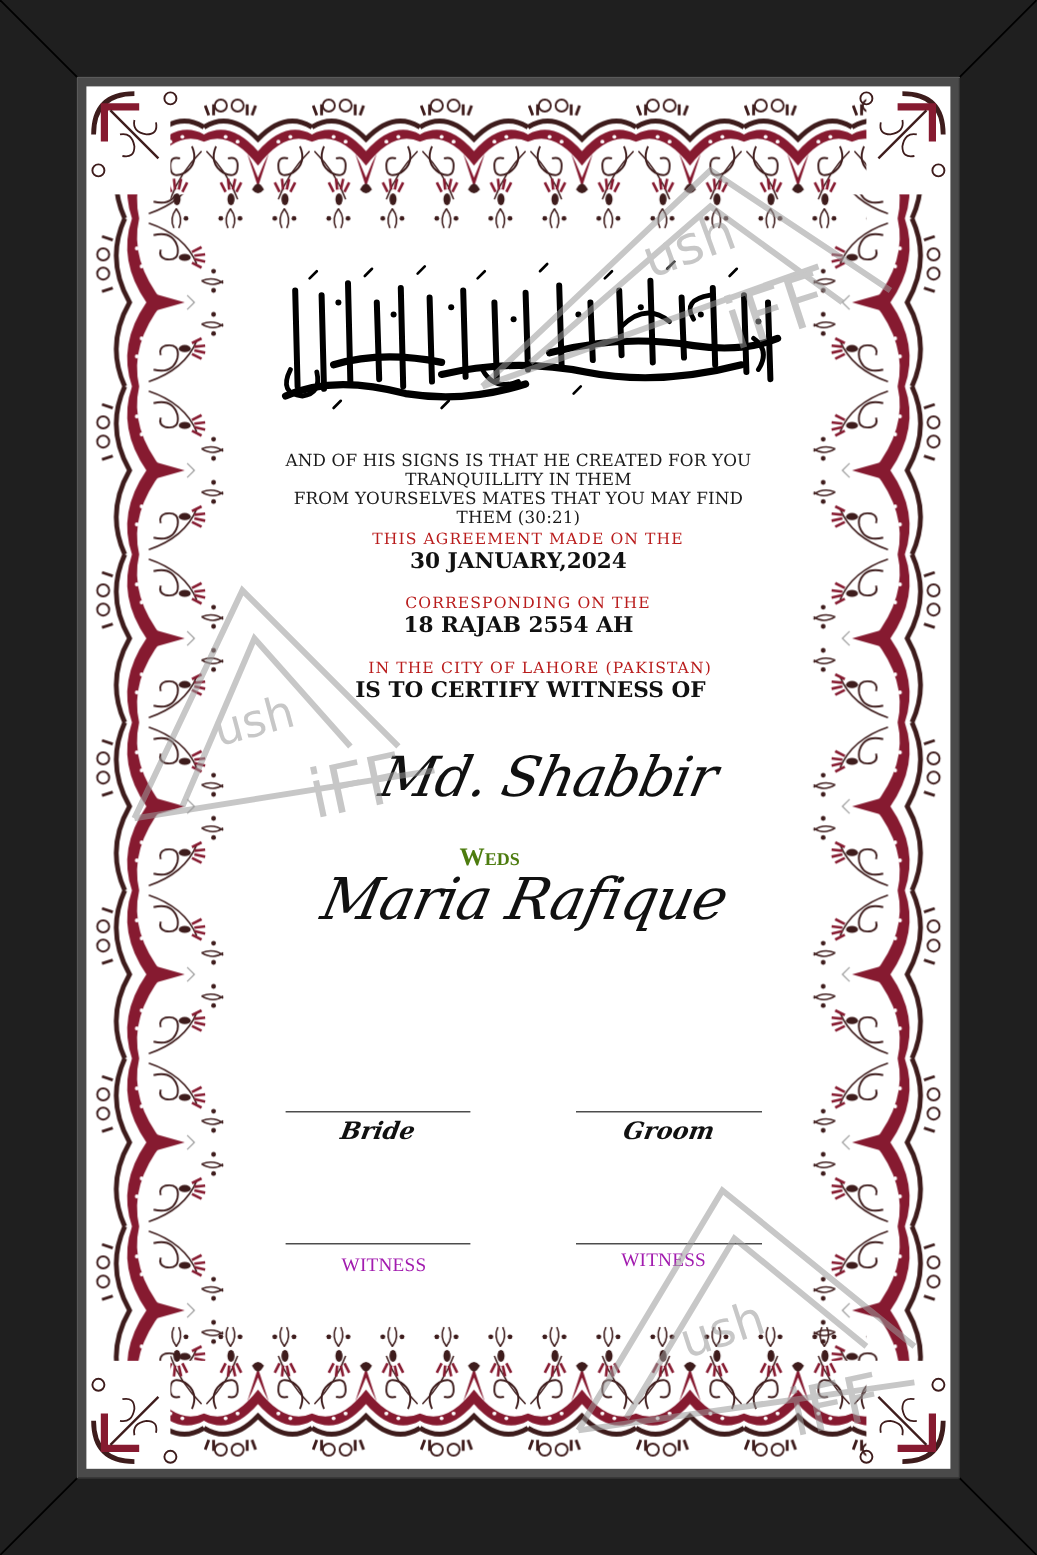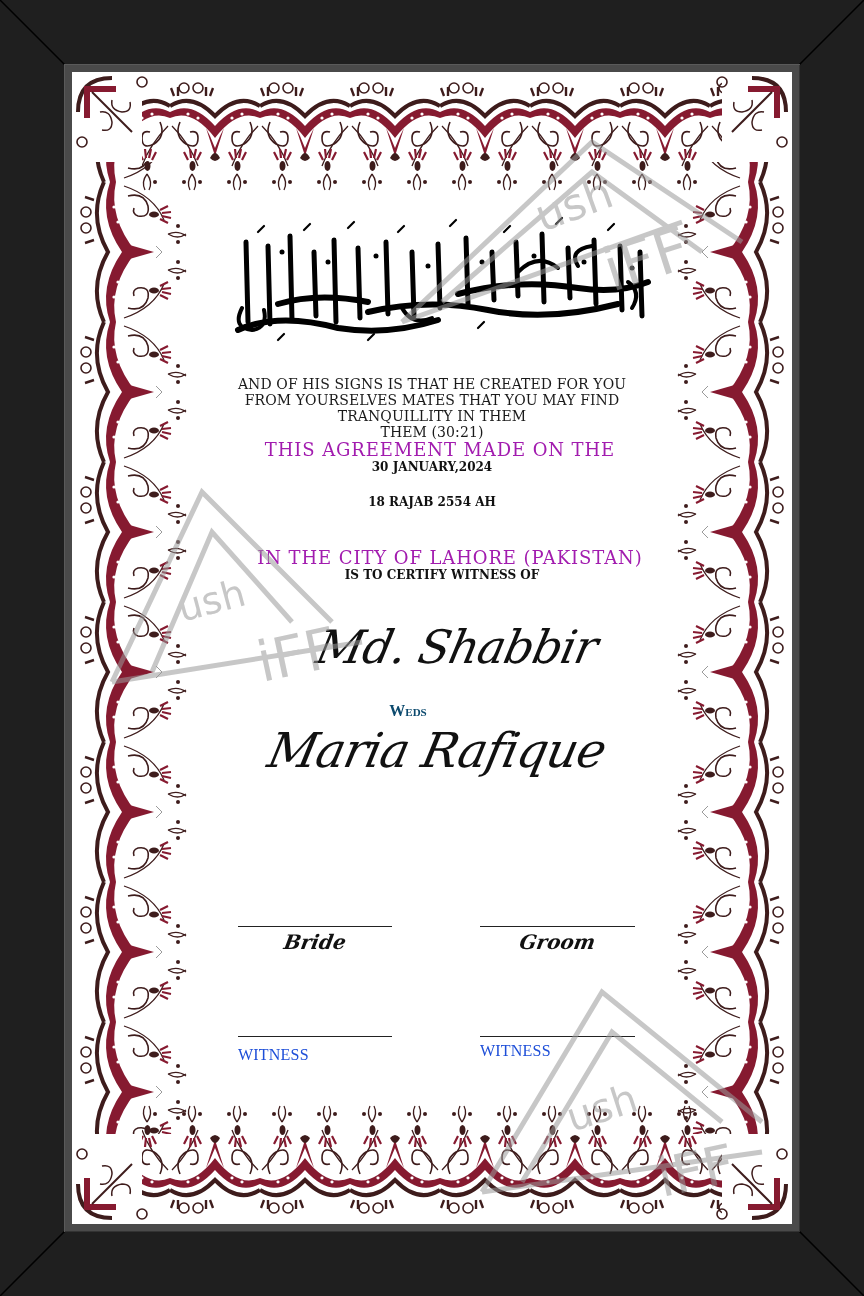--- a/index.html
+++ b/index.html
@@ -10,37 +10,37 @@
            box-shadow: inset 1px 1px 0 #5a5a5a, inset -1px -1px 0 #333; }
   .paper { position: absolute; left: 72px; top: 72px; width: 720px; height: 1152px; background: #ffffff; overflow: hidden; }
   .border-svg { position: absolute; left: 0; top: 0; width: 720px; height: 1152px; }
 
   .content { position: absolute; left: 0; top: 0; width: 720px; height: 1152px; }
   .calligraphy { position: absolute; left: 160px; top: 140px; width: 280px; height: 110px; }
 
   .serif { font-family: "DejaVu Serif", "Liberation Serif", serif; color: #1a1a1a; text-align: center; position: absolute; left: 0; width: 720px; }
   .verse { top: 275px; font-size: 14px; line-height: 16px; letter-spacing: 0.1px; margin-top: 29px; }
   .verse div { white-space: nowrap; }
-  .light { font-size: 18px; color: #a21caf; letter-spacing: 0.9px; font-weight: normal; padding-left: 16px; }
-  .bold { font-size: 12px; font-weight: bold; color: #111; }
+  .light { font-size: 13px; color: #b91c1c; letter-spacing: 0.9px; font-weight: normal; padding-left: 16px; }
+  .bold { font-size: 18px; font-weight: bold; color: #111; }
 
   .block1 { top: 368px; }
   .block2 { top: 422px; }
   .block3 { top: 476px; margin-left: 10px; }
   .block .line1 { line-height: 19px; }
   .block .line2 { line-height: 17px; }
 
   .script { font-family: "DejaVu Serif", "Liberation Serif", serif; font-style: italic; color: #111; position: absolute; text-align: center; white-space: nowrap; }
   .groom-name { left: 160px; top: 548px; width: 450px; font-size: 46px; transform: skewX(-12deg); letter-spacing: -1px; }
-  .weds { left: 0; width: 720px; top: 630px; font-family: "Liberation Serif", serif; font-variant: small-caps; font-size: 16px; font-weight: bold; color: #0c4a6e; position: absolute; text-align: center; transform: translateX(-24px); }
+  .weds { left: 0; width: 720px; top: 630px; font-family: "Liberation Serif", serif; font-variant: small-caps; font-size: 21px; font-weight: bold; color: #4d7c0f; position: absolute; text-align: center; transform: translateX(-24px); }
   .bride-name { left: 140px; top: 650px; width: 450px; font-size: 48px; transform: skewX(-12deg); letter-spacing: -1px; }
 
   .sig-line { position: absolute; height: 1px; background: #222; }
   .sig-label-script { position: absolute; font-family: "DejaVu Serif", serif; font-style: italic; font-weight: bold; font-size: 20px; color: #111; text-align: center; transform: skewX(-10deg); }
-  .sig-label { position: absolute; font-family: "Liberation Serif", serif; font-size: 16px; color: #1d4ed8; text-align: left; letter-spacing: 0.2px; }
+  .sig-label { position: absolute; font-family: "Liberation Serif", serif; font-size: 16px; color: #a21caf; text-align: center; letter-spacing: 0.2px; }
 
   .watermark { position: absolute; opacity: 0.55; pointer-events: none; }
 </style>
 </head>
 <body>
 
 <div class="frame">
   <svg class="miter" viewBox="0 0 864 1296">
     <line x1="0" y1="0" x2="72" y2="72" stroke="#000" stroke-width="1.5"></line>
     <line x1="864" y1="0" x2="792" y2="72" stroke="#000" stroke-width="1.5"></line>
@@ -231,31 +231,32 @@
             <circle cx="264" cy="50" r="2.5"></circle>
             <circle cx="316" cy="44" r="2.5"></circle>
           <circle cx="366" cy="50" r="2.5"></circle>
             <circle cx="414" cy="56" r="2.5"></circle>
         </g>
         <text x="220" y="128" text-anchor="middle" font-family="DejaVu Sans, sans-serif" font-size="1" fill="transparent">وَمِنْ آيَاتِهِ أَنْ خَلَقَ لَكُم مِّنْ أَنفُسِكُمْ أَزْوَاجًا لِّتَسْكُنُوا إِلَيْهَا</text>
       </svg>
 
       <div class="serif verse">
         <div>AND OF HIS SIGNS IS THAT HE CREATED FOR YOU</div>
+        <div>TRANQUILLITY IN THEM</div>
         <div>FROM YOURSELVES MATES THAT YOU MAY FIND</div>
-        <div>TRANQUILLITY IN THEM</div>
         <div>THEM (30:21)</div>
       </div>
 
       <div class="serif block block1">
         <div class="light line1">THIS AGREEMENT MADE ON THE</div>
         <div class="bold line2">30 JANUARY,2024</div>
       </div>
 
       <div class="serif block block2">
+        <div class="light line1">CORRESPONDING ON THE</div>
         <div class="bold line2">18 RAJAB 2554 AH</div>
       </div>
 
       <div class="serif block block3">
         <div class="light line1">IN THE CITY OF LAHORE (PAKISTAN)</div>
         <div class="bold line2">IS TO CERTIFY WITNESS OF</div>
       </div>
 
       <div class="script groom-name">Md. Shabbir</div>
       <div class="weds">Weds</div>

